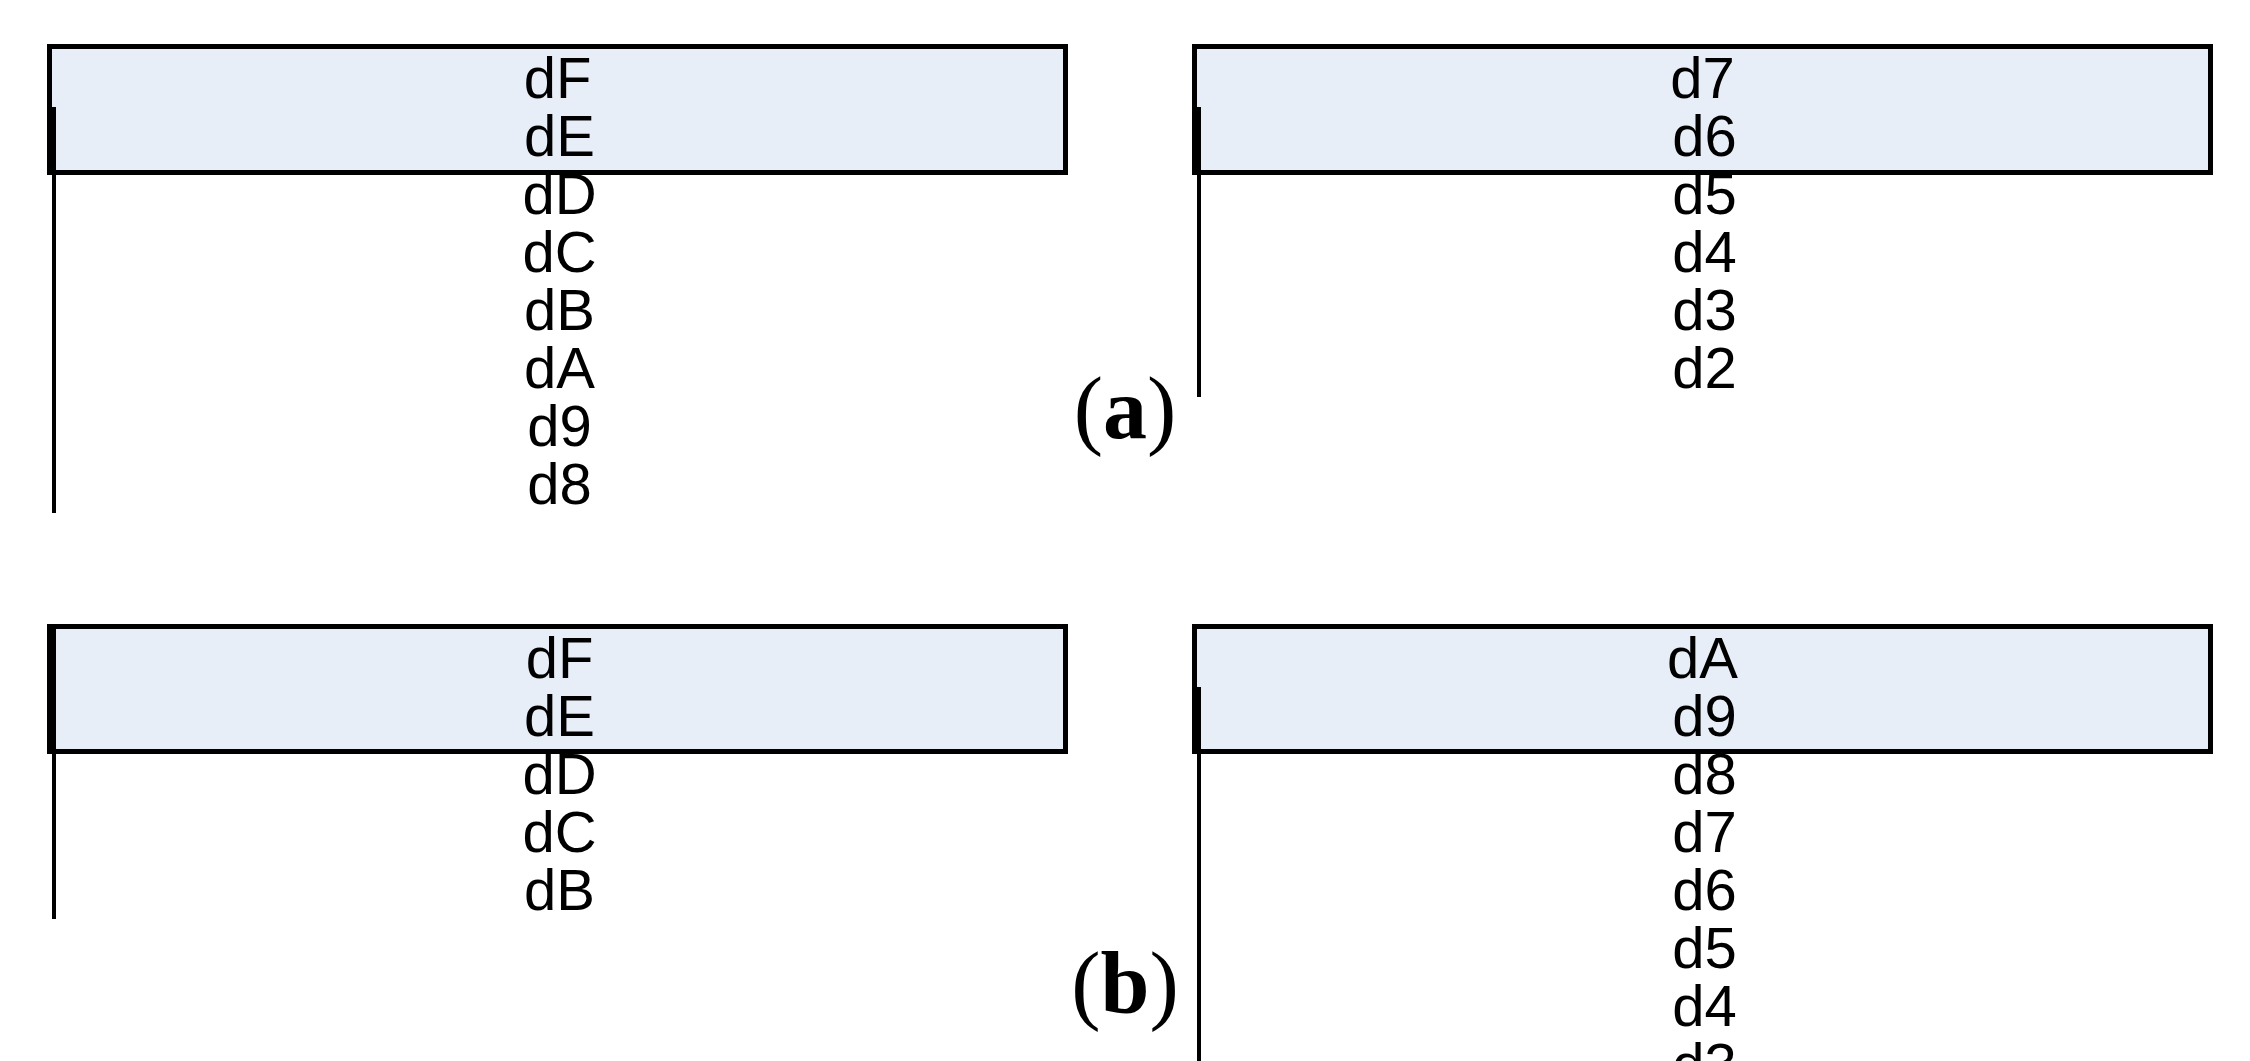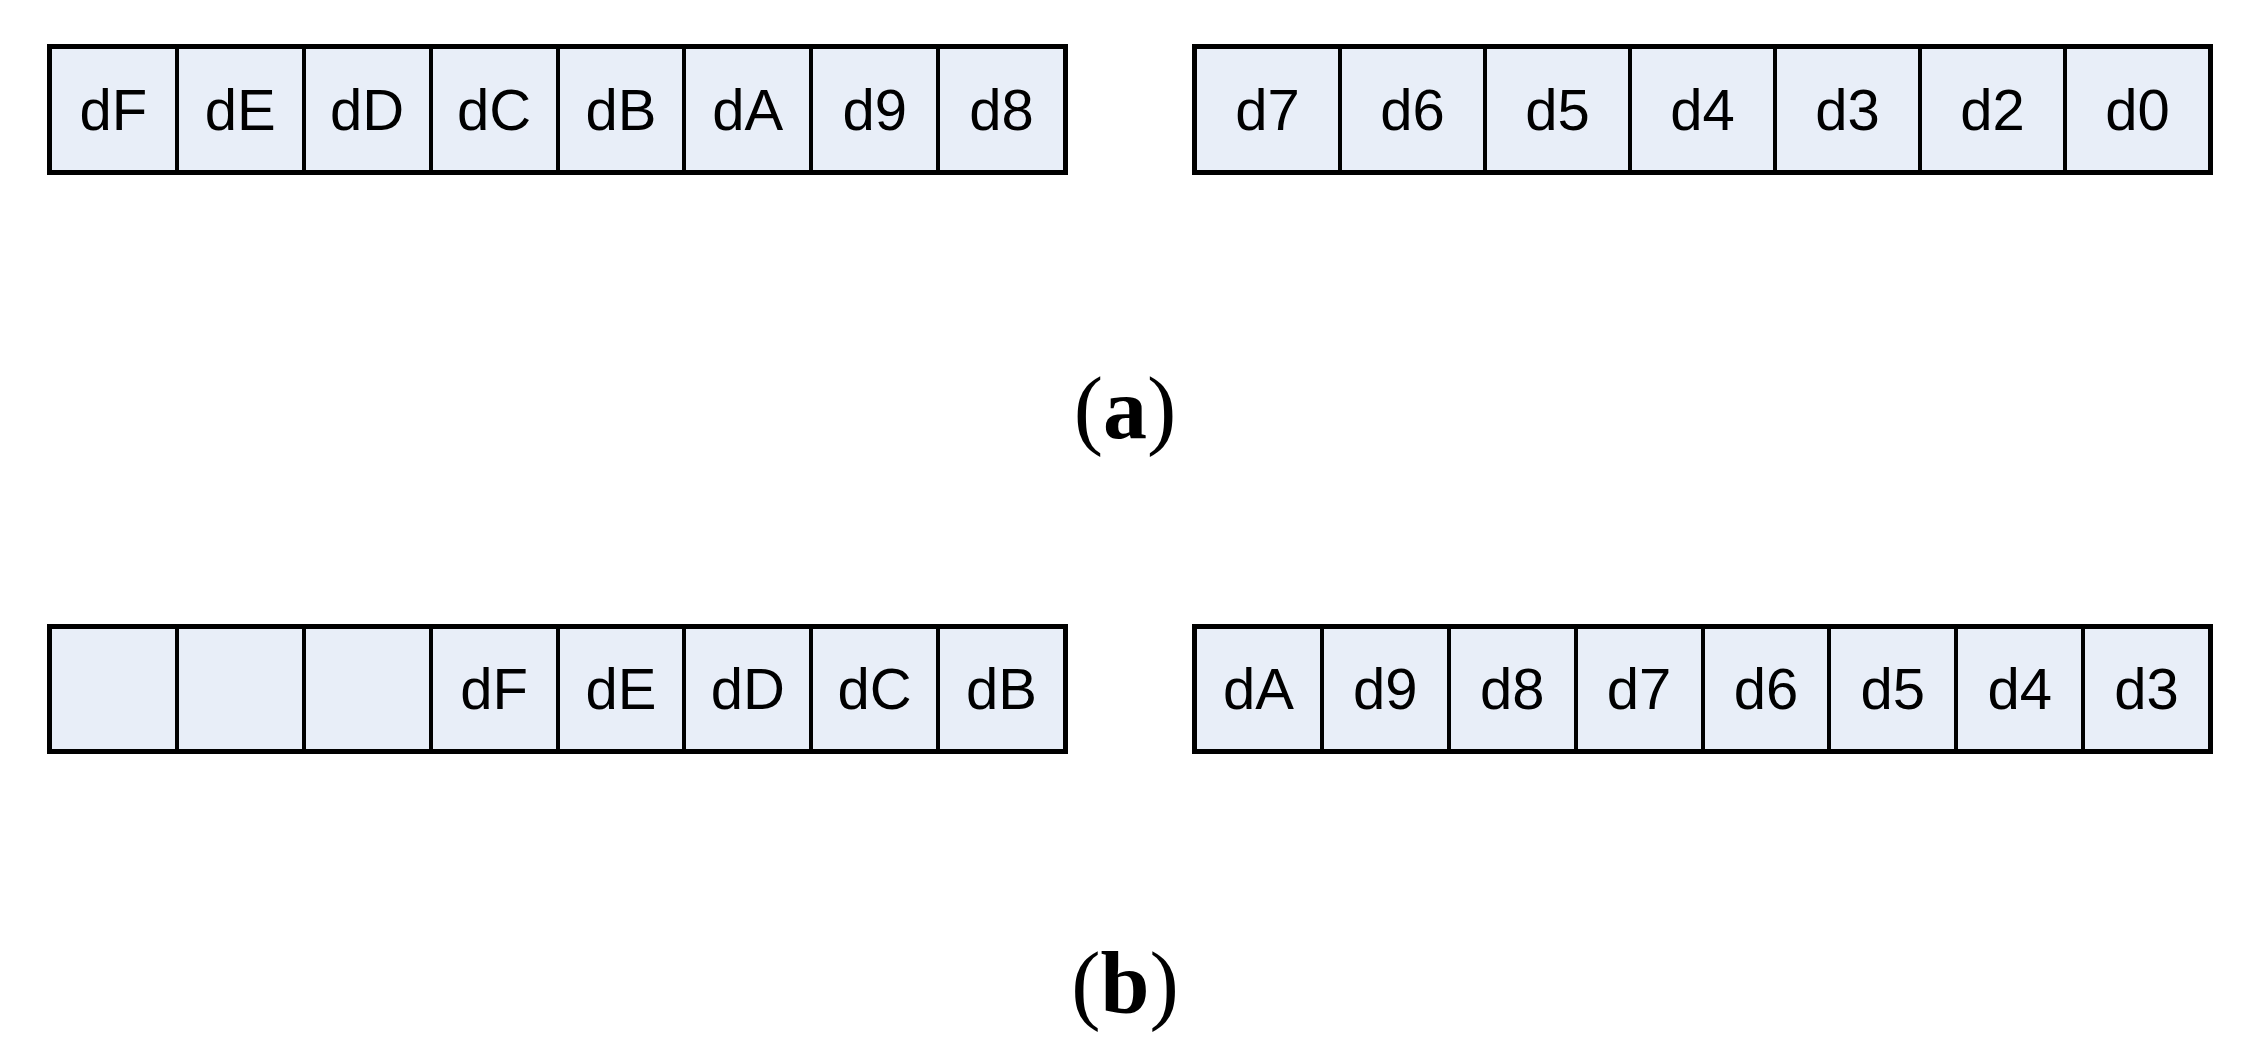--- a/index.html
+++ b/index.html
@@ -19,20 +19,21 @@
     background: #ffffff;
     overflow: hidden;
     font-family: "Liberation Sans", sans-serif;
   }
   .register {
     position: absolute;
     display: flex;
     box-sizing: border-box;
     border: 5px solid var(--cell-border);
     background: var(--cell-fill);
+    flex-direction: column;
   }
   .cell {
     flex: 1 1 0;
     display: flex;
     align-items: center;
     justify-content: center;
     border-left: 4px solid var(--cell-border);
     font-size: 58px;
     line-height: 1;
     color: var(--text-color);
@@ -80,21 +81,20 @@
       <div class="cell">d8</div>
     </div>
 
   <div class="register" id="reg-a-right">
       <div class="cell">d7</div>
       <div class="cell">d6</div>
       <div class="cell">d5</div>
       <div class="cell">d4</div>
       <div class="cell">d3</div>
       <div class="cell">d2</div>
-      <div class="cell">d0</div>
     </div>
 
   <div class="caption" id="caption-a">
     <span>(</span><span class="letter">a</span><span>)</span>
   </div>
 
   <div class="register" id="reg-b-left">
       <div class="cell"></div>
       <div class="cell"></div>
       <div class="cell"></div>

